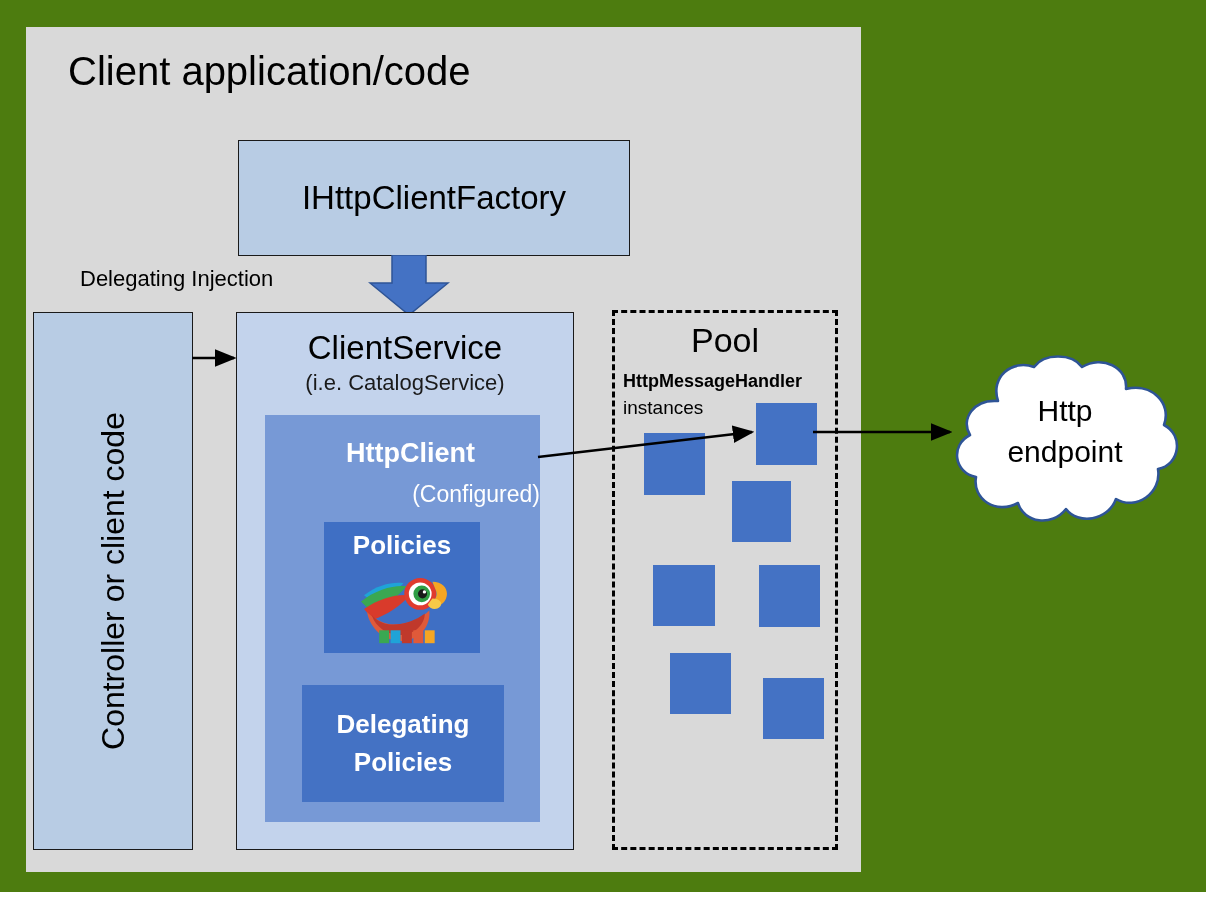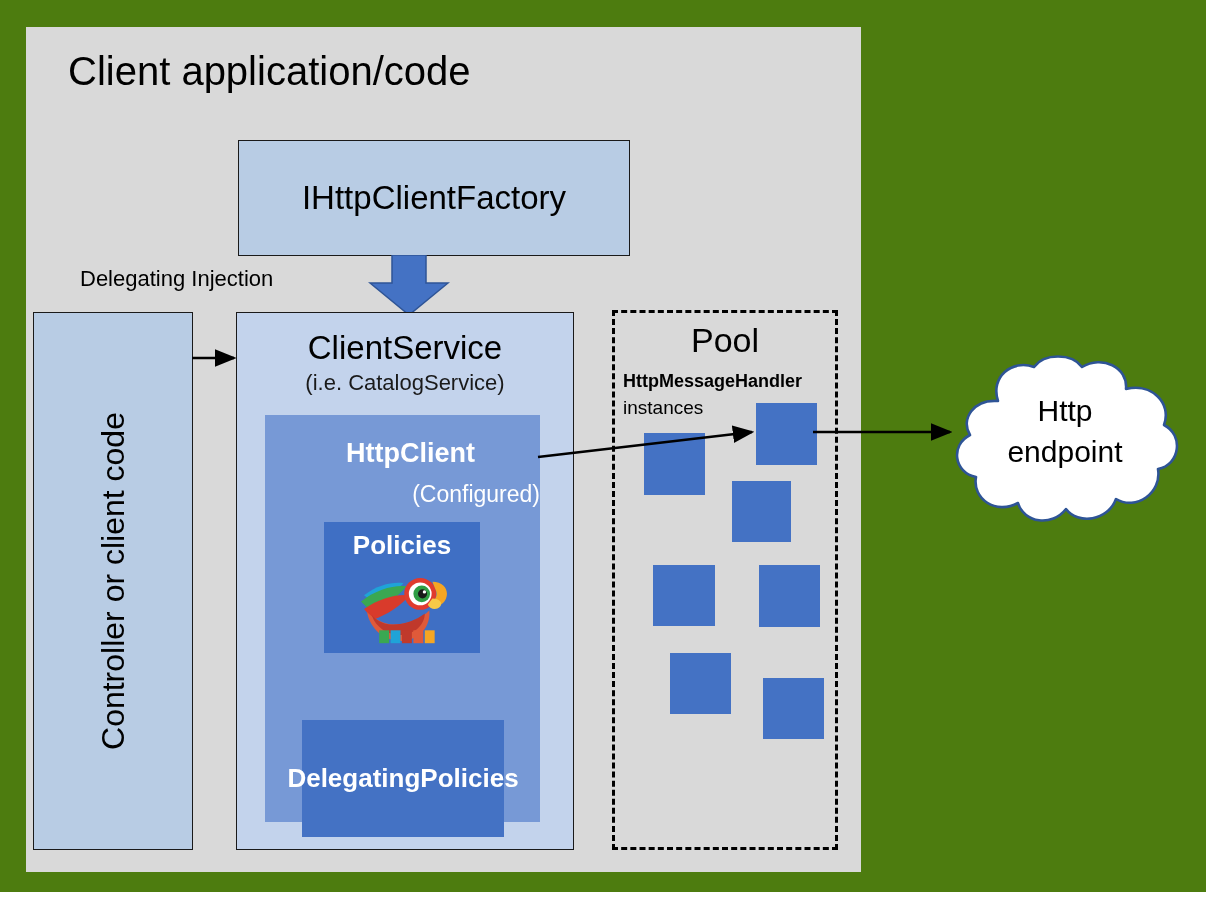--- a/index.html
+++ b/index.html
@@ -177,23 +177,23 @@
   }
 
   
   #handlers-box {
     left: 37px;
     top: 270px;
     width: 202px;
     height: 117px;
     background: #4472c4;
     display: flex;
+    flex-direction: column;
     align-items: center;
     justify-content: center;
-    margin-top: 35px;
   }
   #handlers-box .line {
     font-size: 26px;
     font-weight: bold;
     color: #ffffff;
     line-height: 1.45;
     white-space: nowrap;
   }
 
   

